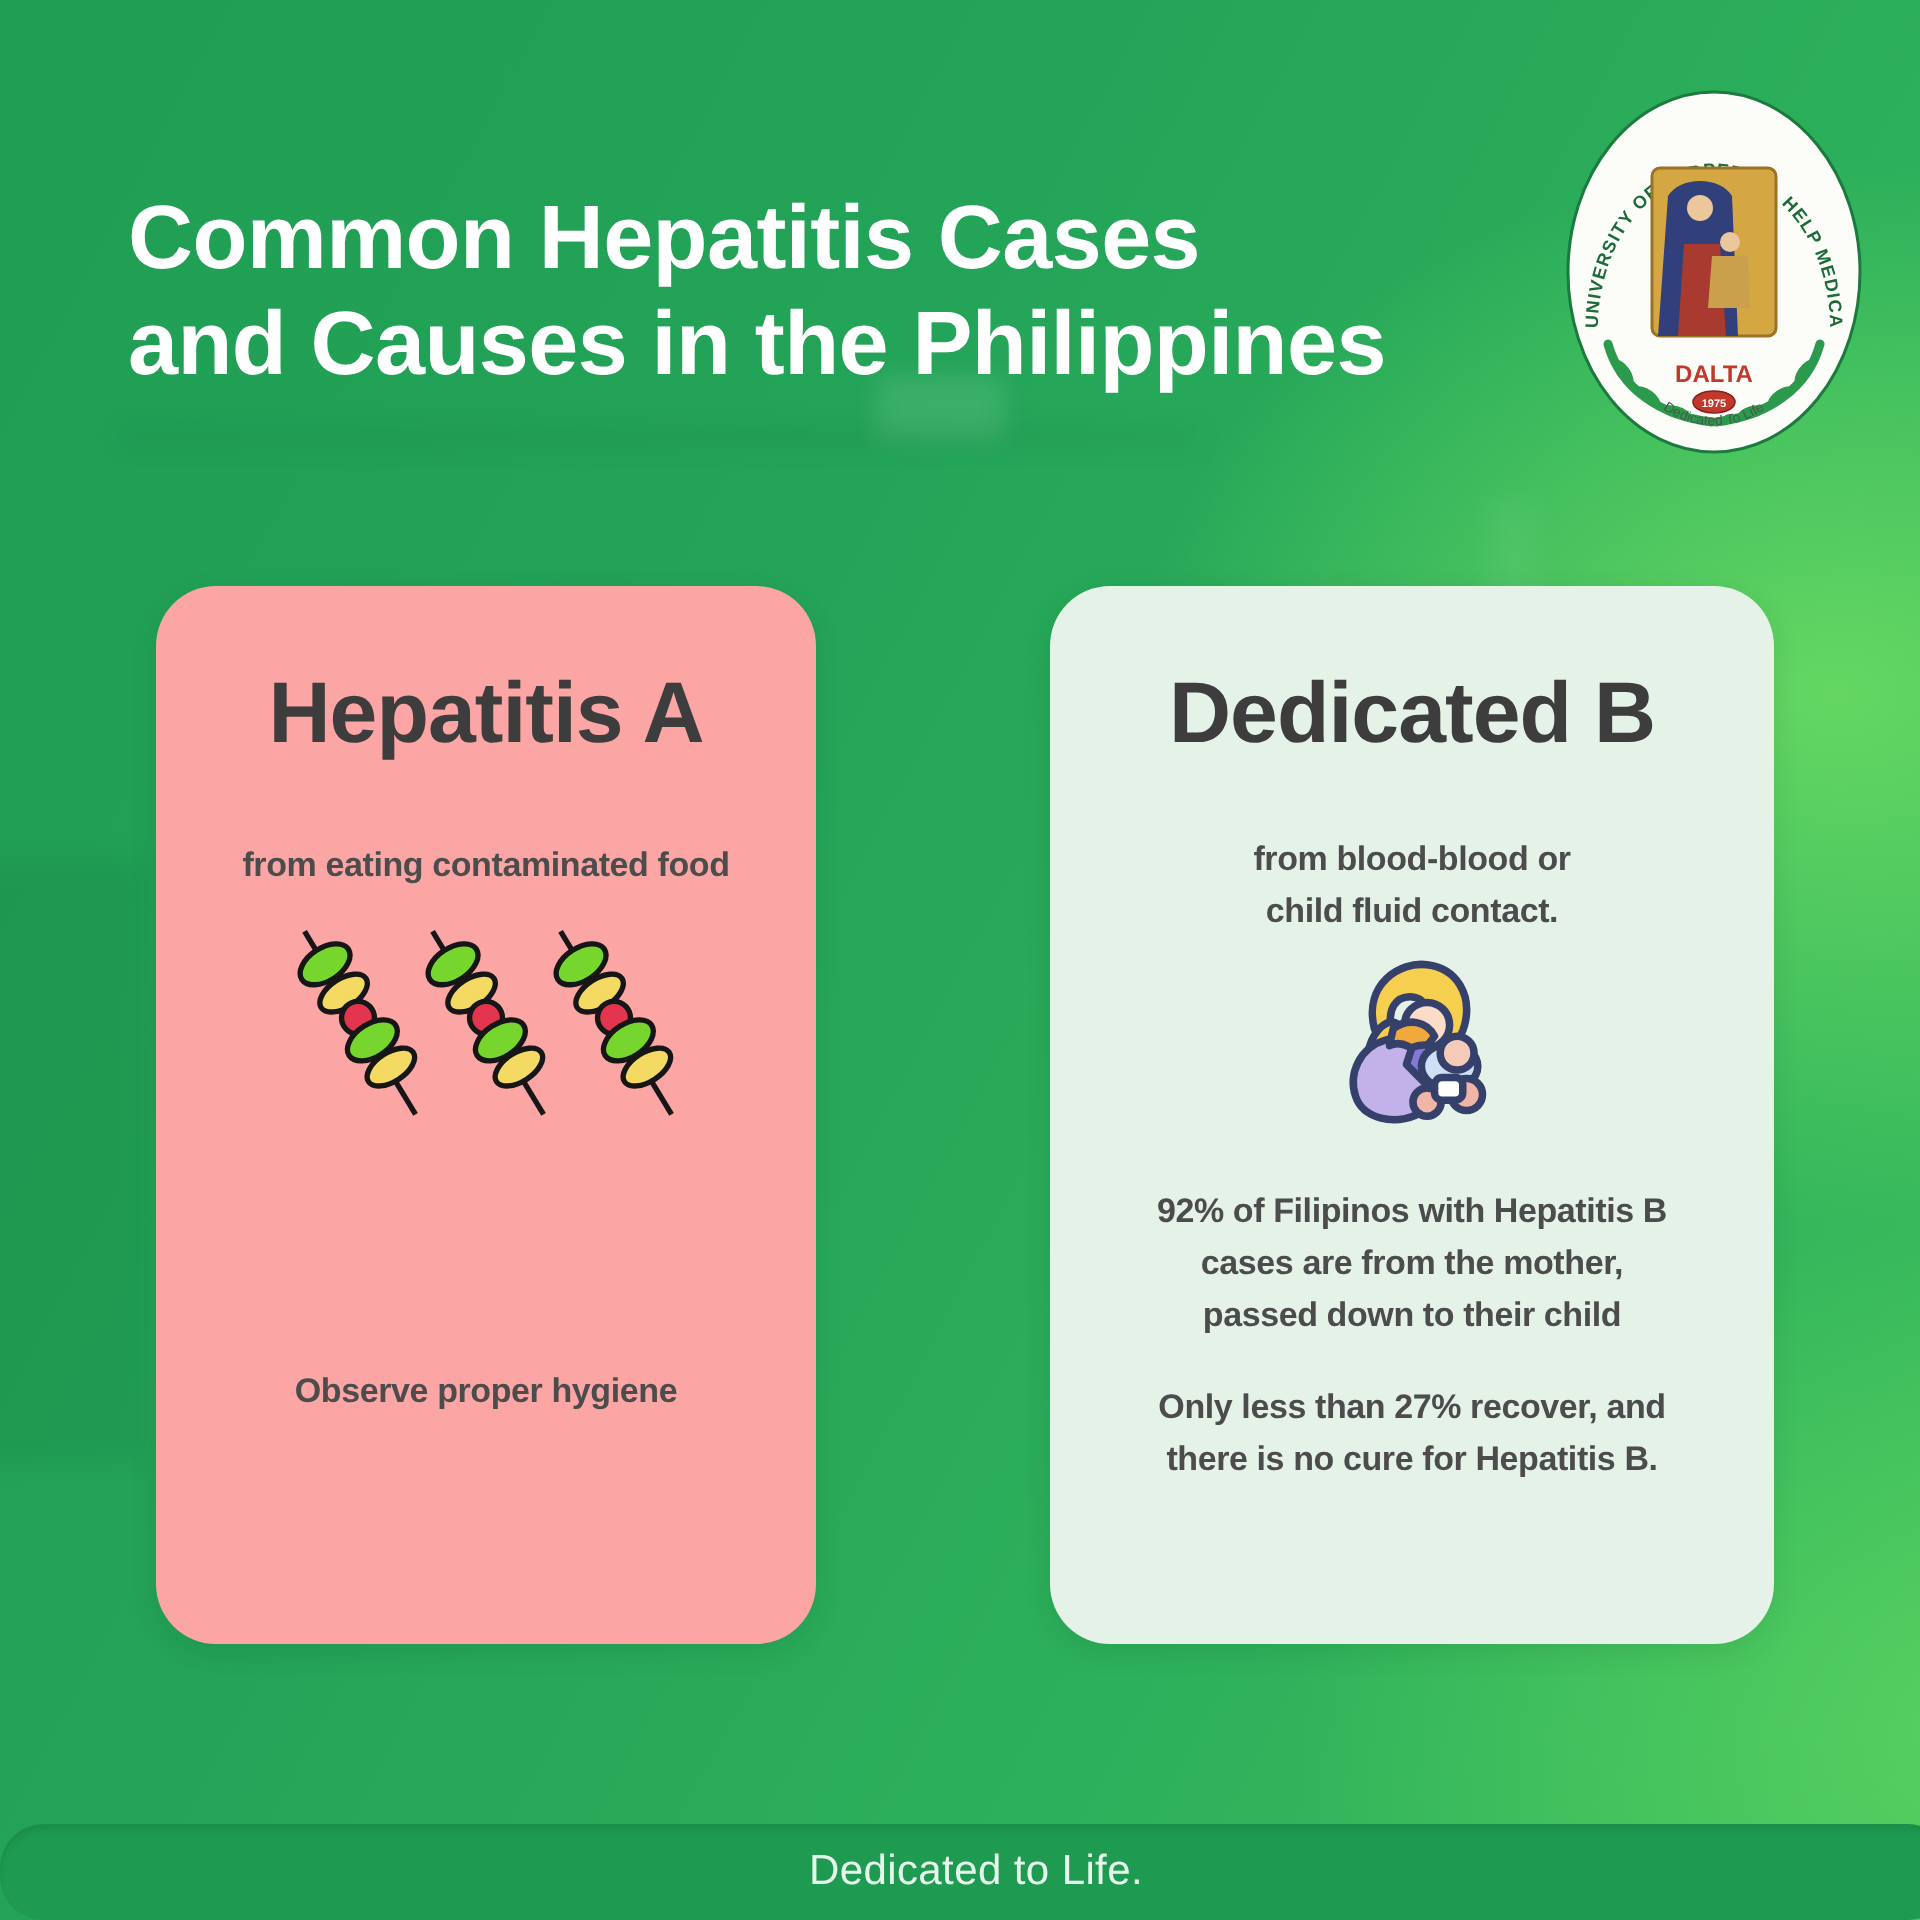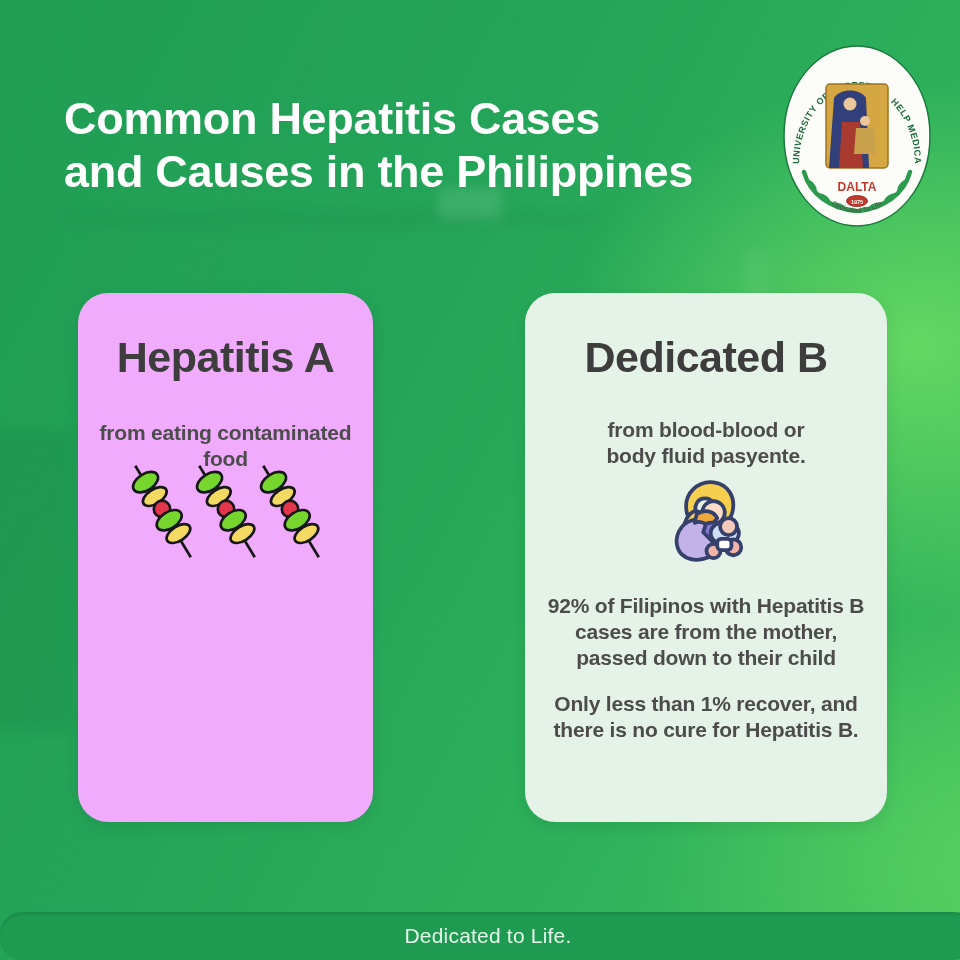--- a/index.html
+++ b/index.html
@@ -16,26 +16,26 @@
   .hint-door{left:744px;top:250px;width:26px;height:300px;background:rgba(240,255,245,.05);}
 
   .title{position:absolute;left:64px;top:92px;margin:0;color:#fff;
     font-size:45px;line-height:53px;font-weight:700;letter-spacing:-.3px;white-space:pre-line;}
 
   .logo{position:absolute;left:782px;top:44px;width:150px;height:184px;}
   .logo svg{width:100%;height:100%;display:block;}
 
   .card{position:absolute;top:293px;height:529px;border-radius:30px;text-align:center;
     box-shadow:0 4px 14px rgba(0,40,20,.10);}
-  .card-a{left:78px;width:295px;background:#f0abfc;}
+  .card-a{left:78px;width:330px;background:#fca5a5;}
   .card-b{left:525px;width:362px;background:#e5f2e8;}
   .card h2{position:absolute;left:0;right:0;top:40px;margin:0;
     font-size:43px;font-weight:700;color:#3d3d3d;letter-spacing:-.5px;}
   .cause,.note{position:absolute;left:0;right:0;margin:0;
-    font-size:21px;line-height:26px;font-weight:700;color:#4c4c4c;white-space:pre-line;letter-spacing:-.2px;}
+    font-size:17px;line-height:26px;font-weight:700;color:#4c4c4c;white-space:pre-line;letter-spacing:-.2px;}
   .card-a .cause{top:127px;}
   .card-b .cause{top:124px;}
   .iconrow{position:absolute;left:0;right:0;display:flex;justify-content:center;align-items:center;}
   .skewers{top:168px;}
   .skewers svg{width:74px;height:104px;margin:0 -5px;}
   .mother{top:180px;}
   .mother svg{width:94px;height:94px;}
   .card-a .n1{top:316px;}
   .card-a .n2{top:390px;}
   .card-b .n1{top:300px;}
@@ -121,46 +121,47 @@
       <svg viewBox="0 0 72 100">
           <use href="#skw"></use>
         </svg>
       <svg viewBox="0 0 72 100">
           <use href="#skw"></use>
         </svg>
       <svg viewBox="0 0 72 100">
           <use href="#skw"></use>
         </svg>
     </div>
+    <p class="note n2">Observe proper hygiene</p>
   </section>
 
   <section class="card card-b">
     <h2>Dedicated B</h2>
     <p class="cause">from blood-blood or
-body fluid pasyente.</p>
+child fluid contact.</p>
     <div class="iconrow mother">
       <svg viewBox="0 0 100 100">
         <g stroke="#35406b" stroke-width="4" stroke-linejoin="round" stroke-linecap="round">
           <path d="M30,44 C24,20 44,8 58,10 C74,12 82,26 78,42 C76,50 70,56 64,58 L58,44 C61,34 56,27 49,27 C41,27 37,34 39,44 Z" fill="#f7cf4e"></path>
           <circle cx="58" cy="42" r="12" fill="#fbdcc8"></circle>
           <ellipse cx="36" cy="56" rx="9" ry="16" transform="rotate(18 36 56)" fill="#f7cf4e"></ellipse>
           <path d="M36,50 C22,54 16,68 20,80 C24,92 40,95 52,90 C60,87 66,80 63,72 L52,56 C48,50 42,48 36,50 Z" fill="#c3b1ea"></path>
           <path d="M40,44 C48,38 58,40 62,48 L54,58 C47,51 42,51 38,53 Z" fill="#f2a93b"></path>
           <path d="M50,54 C60,50 70,56 71,66 C72,74 64,78 57,73 L47,63 Z" fill="#8577d6"></path>
           <ellipse cx="70" cy="64" rx="15" ry="12" fill="#cfe0f6"></ellipse>
           <circle cx="74" cy="57" r="9" fill="#f6cabb"></circle>
           <circle cx="79" cy="79" r="8.5" fill="#f2b4a6"></circle>
           <circle cx="58" cy="83" r="7.5" fill="#f2b4a6"></circle>
           <rect x="62" y="70" width="15" height="12" rx="4" fill="#ffffff"></rect>
         </g>
       </svg>
     </div>
     <p class="note n1">92% of Filipinos with Hepatitis B
 cases are from the mother,
 passed down to their child</p>
-    <p class="note n2">Only less than 1% recover, and
+    <p class="note n2">Only less than 27% recover, and
 there is no cure for Hepatitis B.</p>
   </section>
 
   <footer class="footer">
     <span>Dedicated to Life.</span>
   </footer>
 </div>
 
 </body></html>

